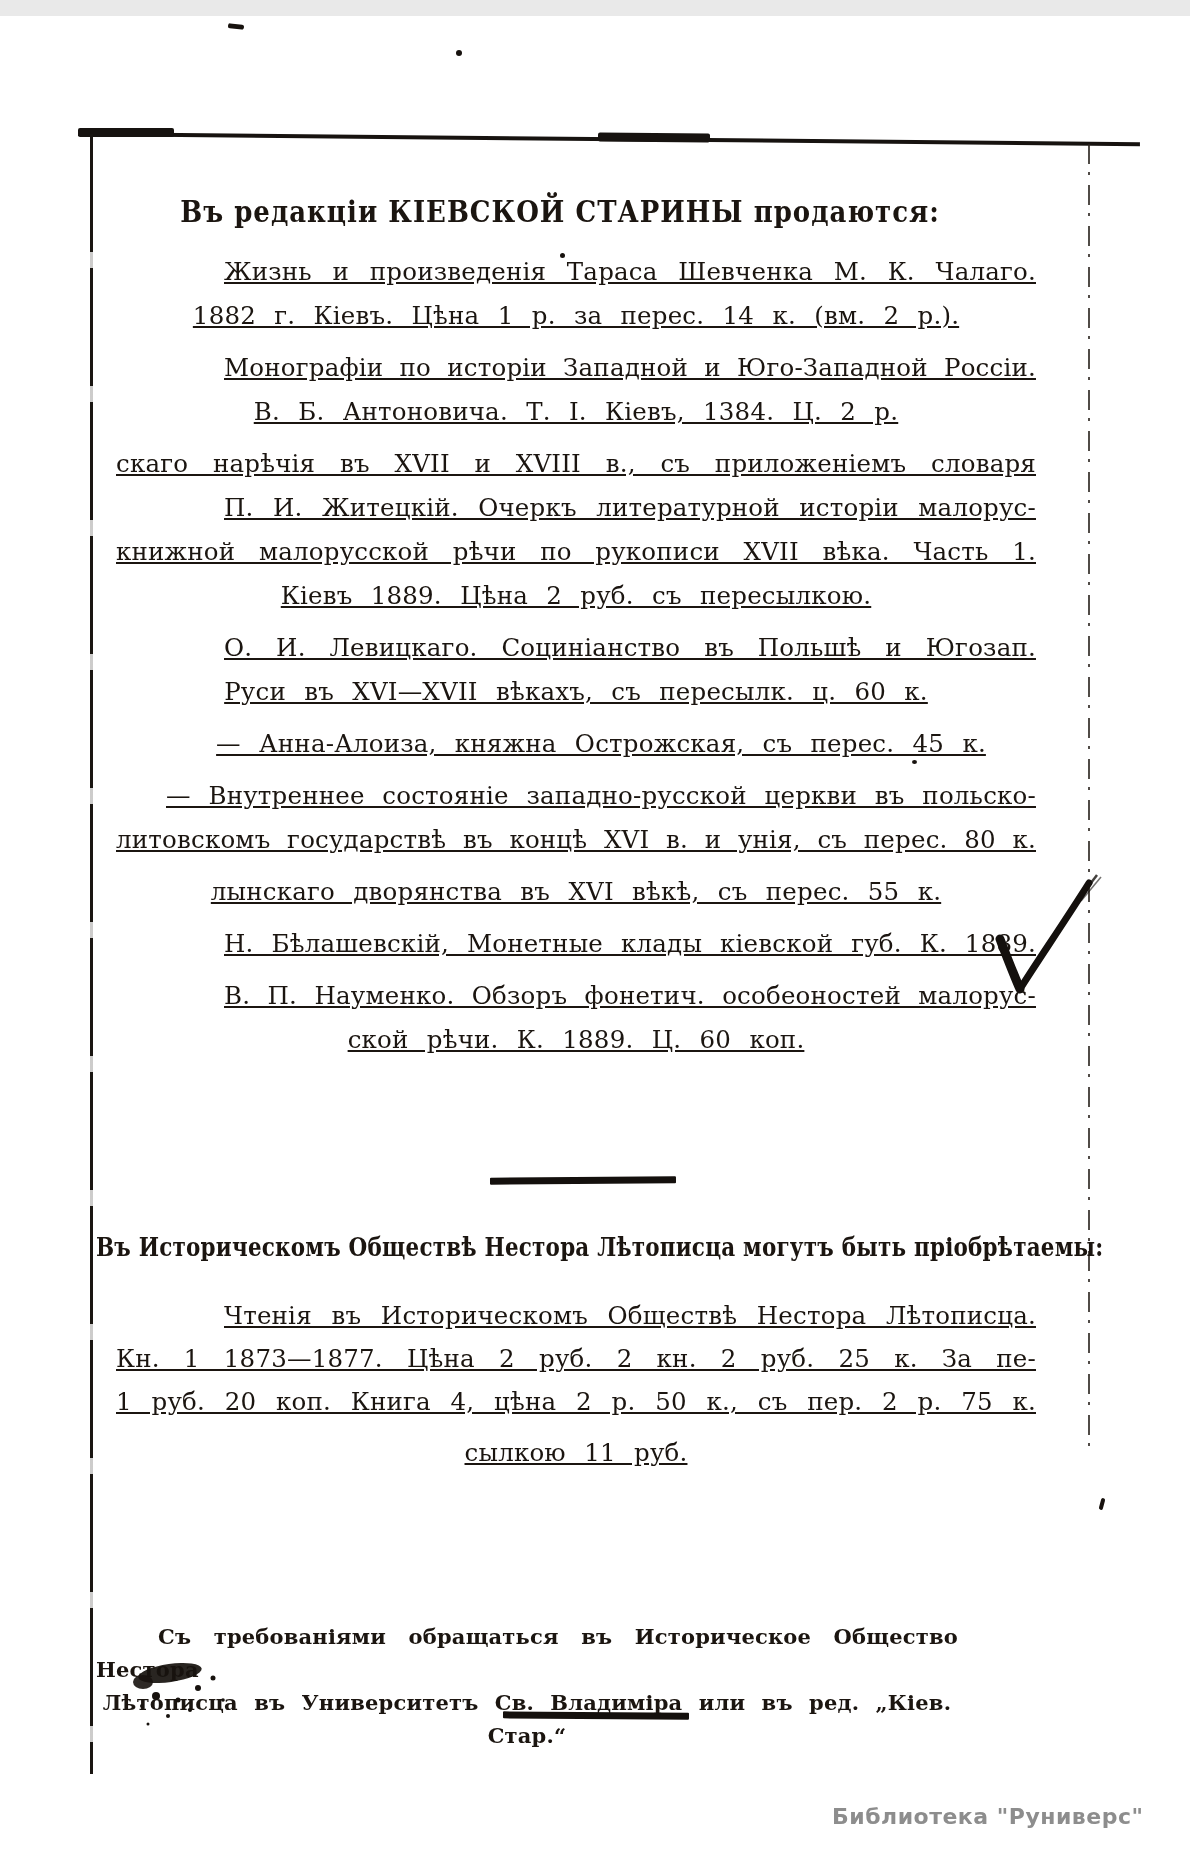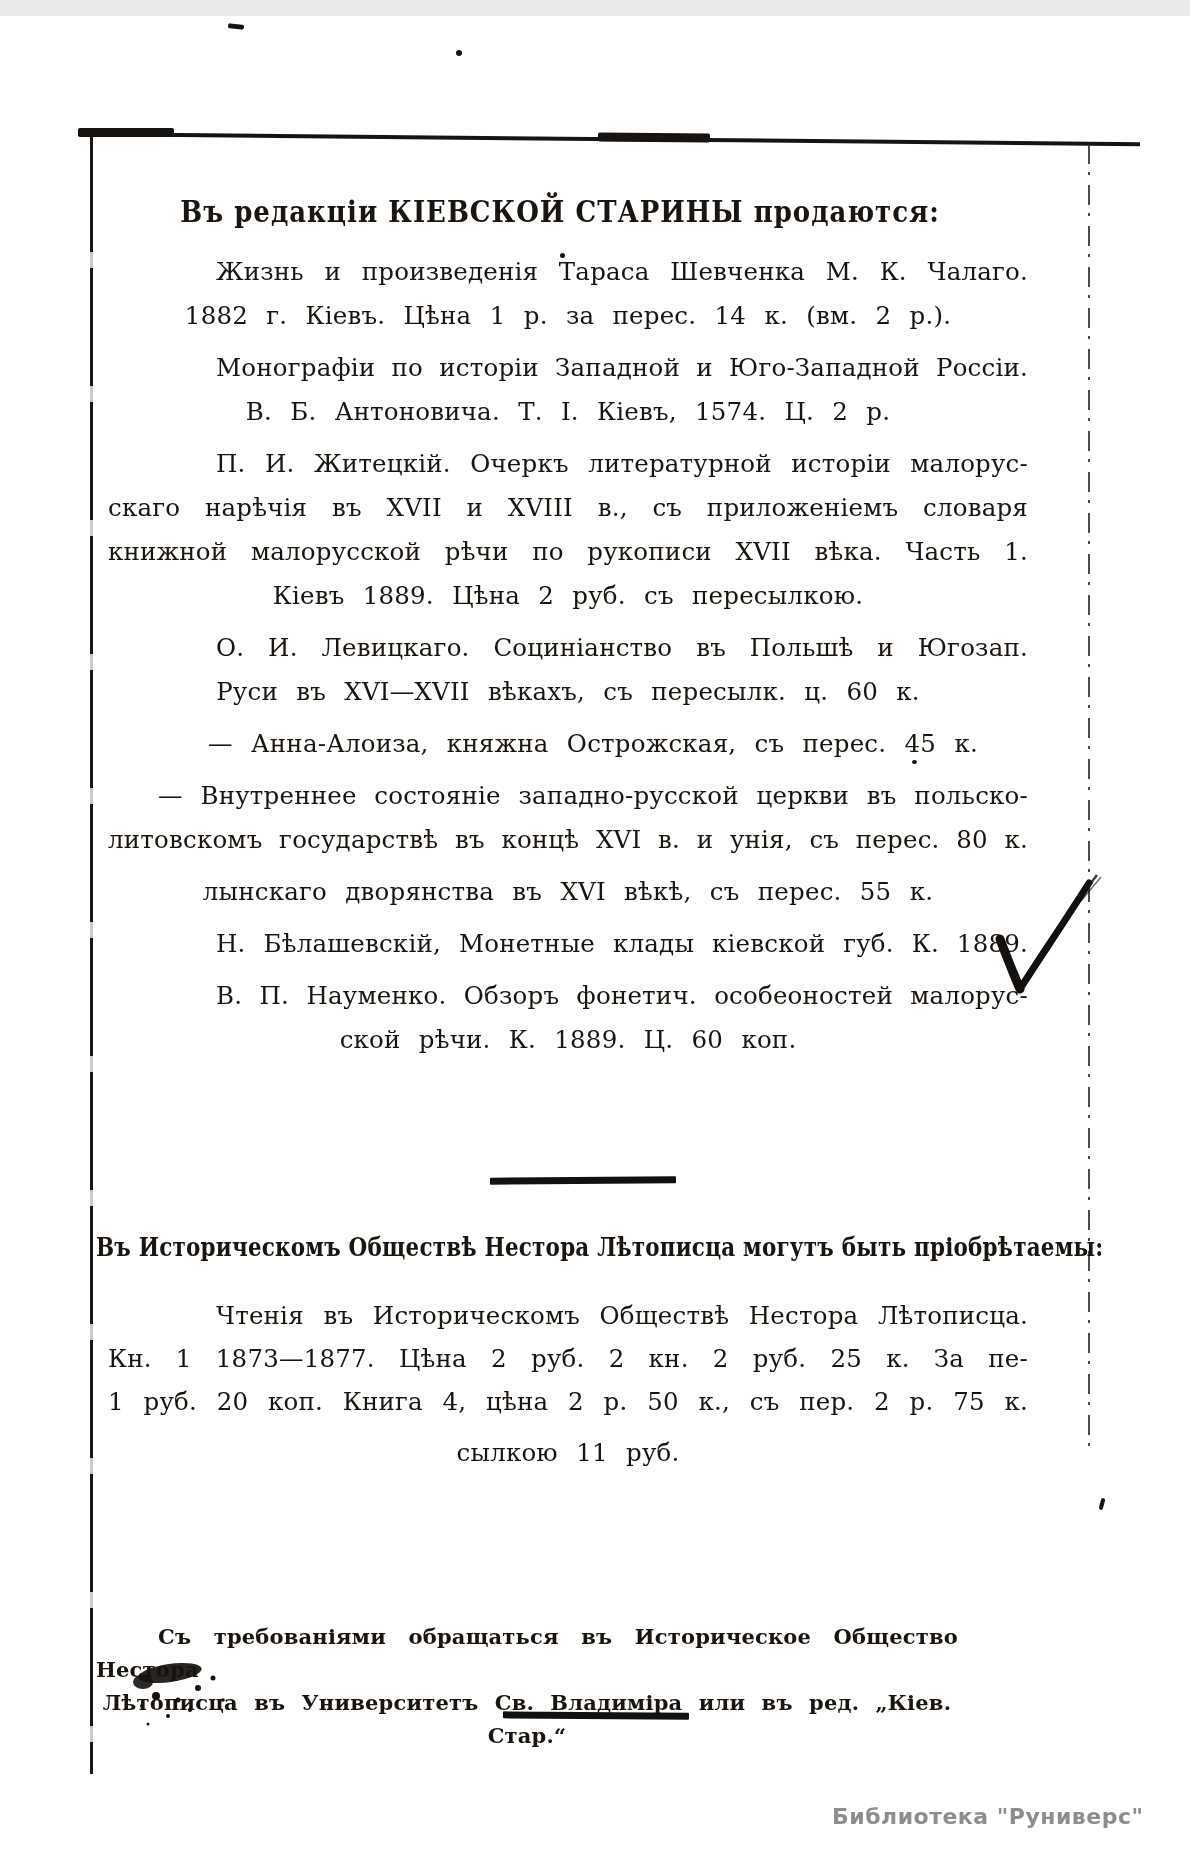--- a/index.html
+++ b/index.html
@@ -30,21 +30,21 @@
     position:absolute; left:1088px; top:128px; width:2px; height:1310px; opacity:.82;
     background:repeating-linear-gradient(180deg,#2a241e 0 20px, transparent 20px 28px, #2a241e 28px 31px, transparent 31px 41px);
   }
 
   
   .title {
     position:absolute; left:100px; top:178px; width:920px;
     text-align:center; font-weight:bold; font-size:26px; letter-spacing:1px;
     transform:scaleY(1.15); transform-origin:top center; white-space:nowrap;
   }
-  .bodytext { position:absolute; left:108px; width:920px; font-size:24.5px; letter-spacing:.2px; word-spacing:.08em; }
+  .bodytext { position:absolute; left:116px; width:920px; font-size:24.5px; letter-spacing:.2px; word-spacing:.08em;text-decoration:underline; }
   .body1 { top:234px; line-height:44px; }
   .body2 { top:1278px; line-height:43px; }
   .para { margin:0 0 8px 0; }
   .line { display:block; text-align:left; }
   .j { text-align:justify; text-align-last:justify; text-justify:inter-word; }
   .first { text-indent:108px; }
   .dash { text-indent:50px; }
   .end { word-spacing:.42em;text-align:center; }
 
   .divider {
@@ -101,25 +101,25 @@
 
   <div class="title">Въ редакціи КІЕВСКОЙ СТАРИНЫ продаются:</div>
 
   <div class="bodytext body1">
     <p class="para">
       <span class="line first j">Жизнь и произведенія Тараса Шевченка М. К. Чалаго.</span>
       <span class="line end">1882 г. Кіевъ. Цѣна 1 р. за перес. 14 к. (вм. 2 р.).</span>
     </p>
     <p class="para">
       <span class="line first j">Монографіи по исторіи Западной и Юго-Западной Россіи.</span>
-      <span class="line end">В. Б. Антоновича. Т. I. Кіевъ, 1574. Ц. 2 р.</span>
+      <span class="line end">В. Б. Антоновича. Т. I. Кіевъ, 1384. Ц. 2 р.</span>
     </p>
     <p class="para">
+      <span class="line j">скаго нарѣчія въ XVII и XVIII в., съ приложеніемъ словаря</span>
       <span class="line first j">П. И. Житецкій. Очеркъ литературной исторіи малорус-</span>
-      <span class="line j">скаго нарѣчія въ XVII и XVIII в., съ приложеніемъ словаря</span>
       <span class="line j">книжной малорусской рѣчи по рукописи XVII вѣка. Часть 1.</span>
       <span class="line end">Кіевъ 1889. Цѣна 2 руб. съ пересылкою.</span>
     </p>
     <p class="para">
       <span class="line first j">О. И. Левицкаго. Социніанство въ Польшѣ и Югозап.</span>
       <span class="line end">Руси въ XVI—XVII вѣкахъ, съ пересылк. ц. 60 к.</span>
     </p>
     <p class="para">
       <span class="line dash end">— Анна-Алоиза, княжна Острожская, съ перес. 45 к.</span>
     </p>

